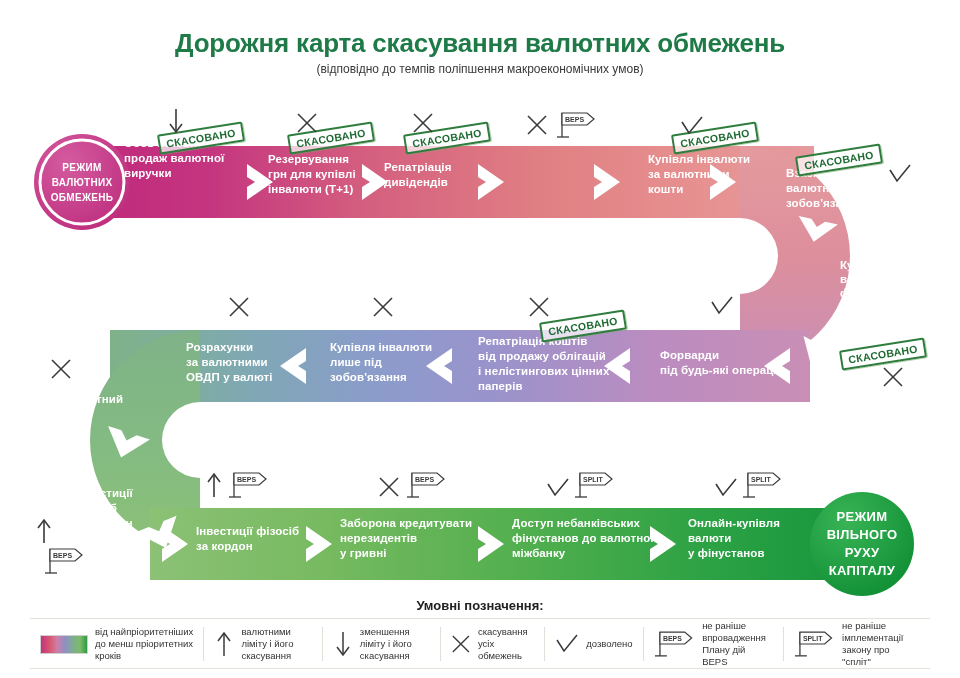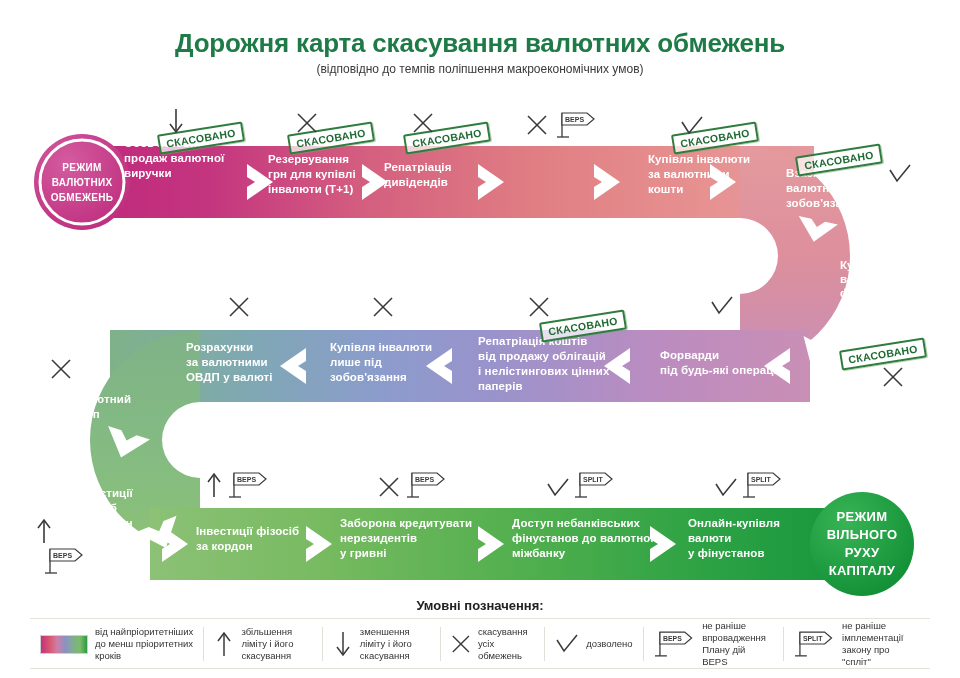--- a/index.html
+++ b/index.html
@@ -242,21 +242,21 @@
   <div class="step" style="left:330px;top:340px;width:120px;">
     <div>Купівля інвалюти</div>
     <div>лише під</div>
     <div>зобов'язання</div>
   </div>
   <div class="step" style="left:186px;top:340px;width:120px;">
     <div>Розрахунки</div>
     <div>за валютними</div>
     <div>ОВДП у валюті</div>
   </div>
-  <div class="step" style="left:72px;top:392px;width:90px;">
+  <div class="step" style="left:64px;top:392px;width:90px;">
     <div>Валютний</div>
     <div>своп</div>
   </div>
 
   <div class="step" style="left:76px;top:486px;width:100px;">
     <div>Інвестиції</div>
     <div>юросіб</div>
     <div>за кордон</div>
   </div>
 
@@ -453,21 +453,21 @@
       </div>
     </div>
     <div class="leg-sep"></div>
 
     <div class="leg-item" style="width:128px;">
       <svg width="20" height="28" viewBox="0 0 20 28">
           <line x1="10" y1="4" x2="10" y2="26" stroke="#3a3a3a" stroke-width="1.5"></line>
           <polyline points="4,11 10,3 16,11" fill="none" stroke="#3a3a3a" stroke-width="1.5"></polyline>
         </svg>
       <div class="leg-text">
-        <div>збільшення</div>
+        <div>валютними</div>
         <div>ліміту і його</div>
         <div>скасування</div>
       </div>
     </div>
     <div class="leg-sep"></div>
 
     <div class="leg-item" style="width:128px;">
       <svg width="20" height="28" viewBox="0 0 20 28">
           <line x1="10" y1="2" x2="10" y2="24" stroke="#3a3a3a" stroke-width="1.5"></line>
           <polyline points="4,17 10,25 16,17" fill="none" stroke="#3a3a3a" stroke-width="1.5"></polyline>

